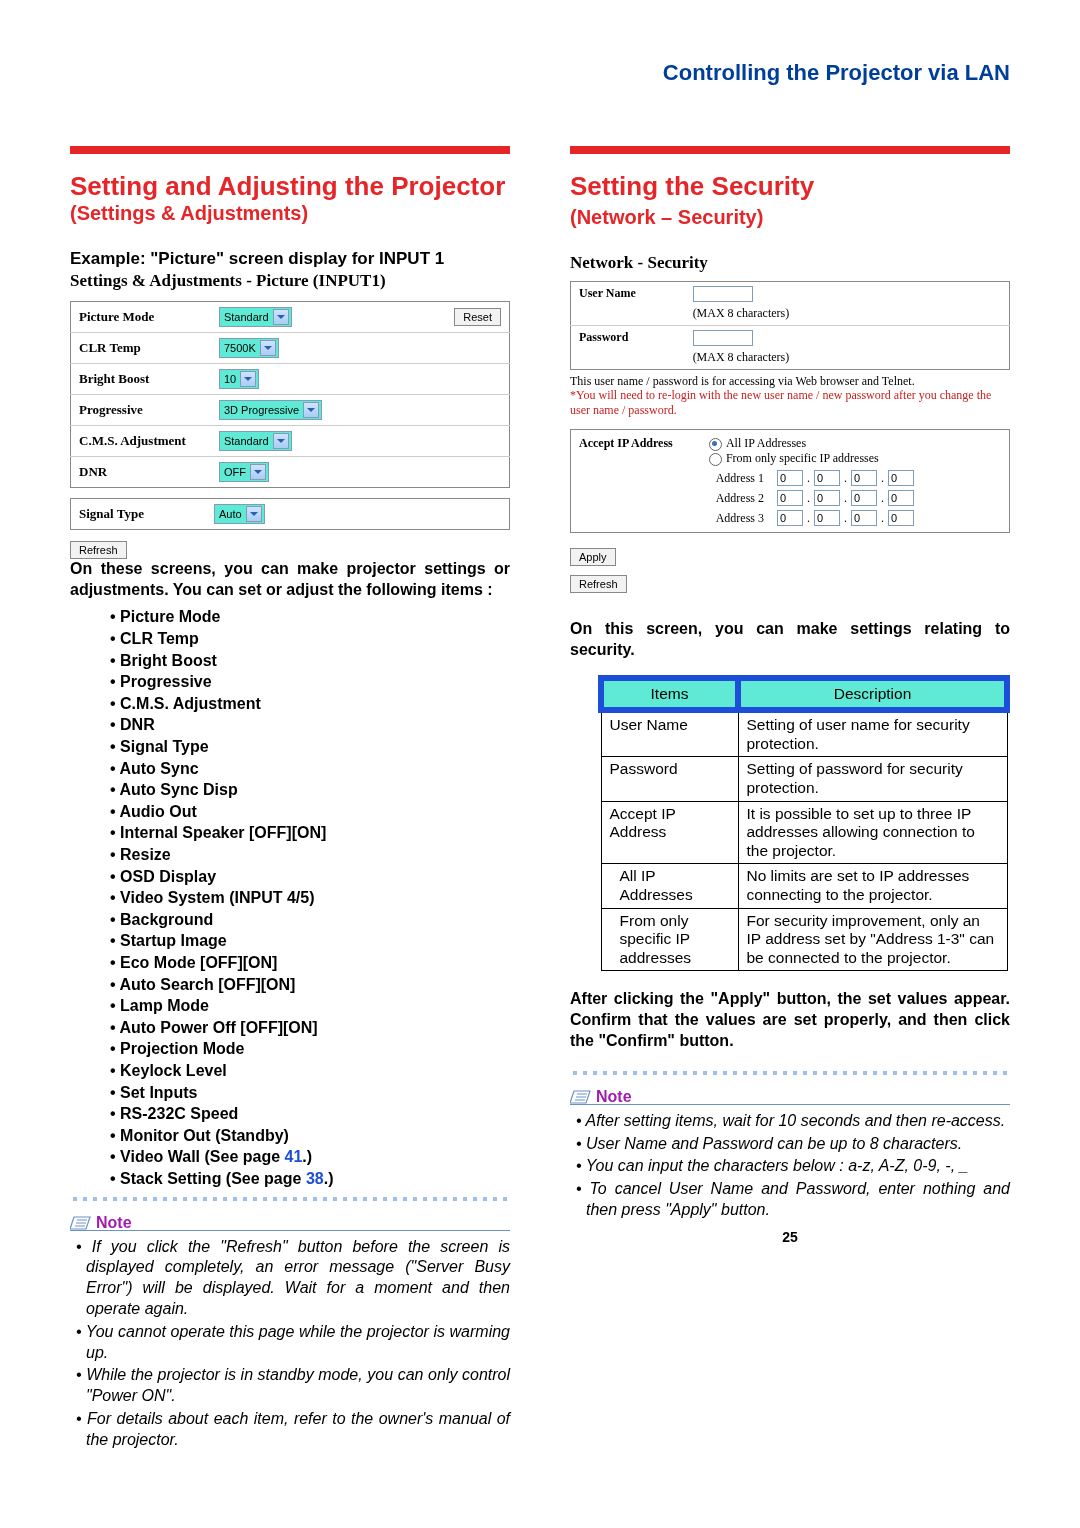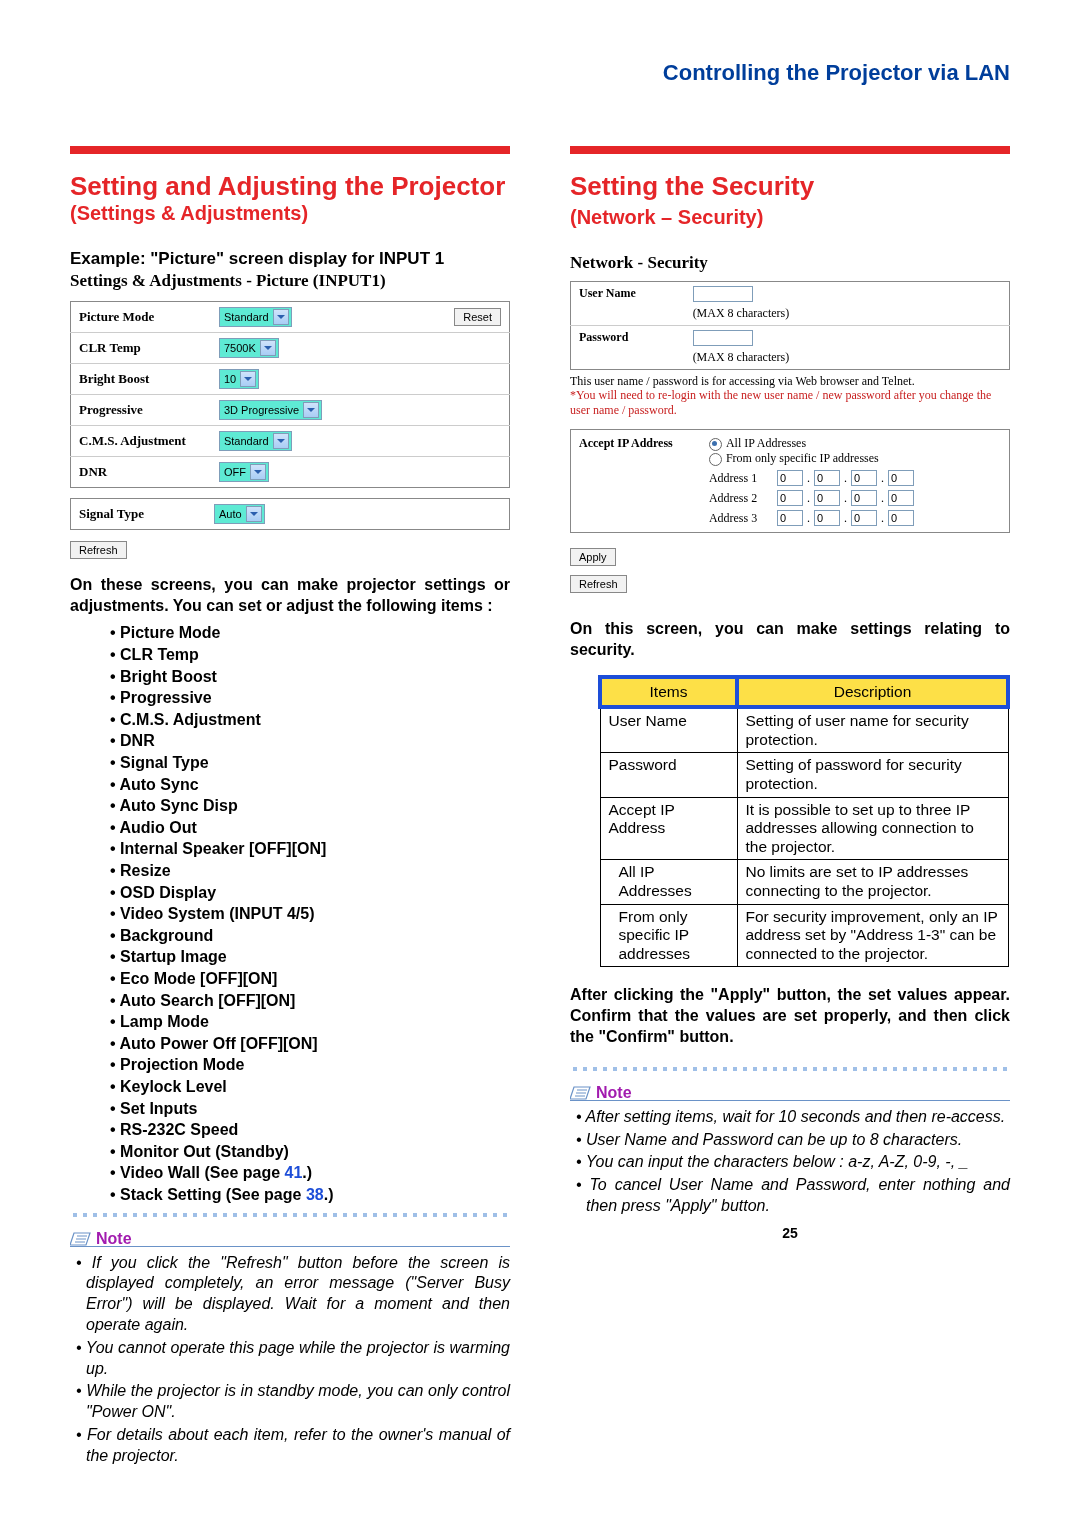--- a/index.html
+++ b/index.html
@@ -116,21 +116,20 @@
     font-size: 13px;
     display: flex;
     align-items: center;
   }
   .signal-box .lbl { font-weight: bold; width: 32%; }
 
   .body-text {
     font-weight: bold;
     font-size: 16px;
     text-align: justify;
-    margin-top: 16px;
     line-height: 1.3;
   }
   .bullets {
     margin: 6px 0 6px 40px;
     font-weight: bold;
     font-size: 16px;
     line-height: 1.35;
     padding: 0;
   }
   .bullets li { list-style: none; }
@@ -259,34 +258,34 @@
   }
   .radio.checked::after {
     content: "";
     position: absolute;
     left: 2px; top: 2px;
     width: 5px; height: 5px;
     background: #3b6fae;
     border-radius: 50%;
   }
   .addr-row { margin-top: 4px; display: flex; align-items: center; gap: 4px; }
-  .addr-row .albl { width: 62px; text-align: left; padding-right: 2px; }
+  .addr-row .albl { width: 62px; text-align: center; padding-right: 2px; }
 
   
   .desc-wrap { margin: 14px 0 0 28px; }
   .desc-table {
     border-collapse: collapse;
     font-size: 15.5px;
     line-height: 1.2;
   }
   .desc-table th {
-    background: #fde047;
+    background: #5eead4;
     font-weight: normal;
     padding: 4px 6px;
-    border: 4px solid #1d4ed8;
+    border: 6px solid #1d4ed8;
     text-align: center;
   }
   .desc-table td {
     border: 1px solid #000;
     padding: 3px 8px;
     vertical-align: top;
   }
   .desc-table td.it { width: 110px; }
   .desc-table td.indent { padding-left: 18px; }
 

